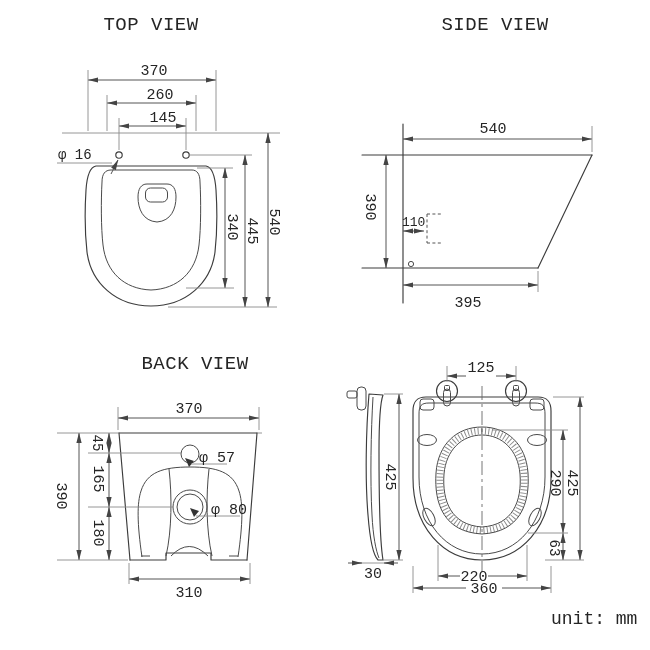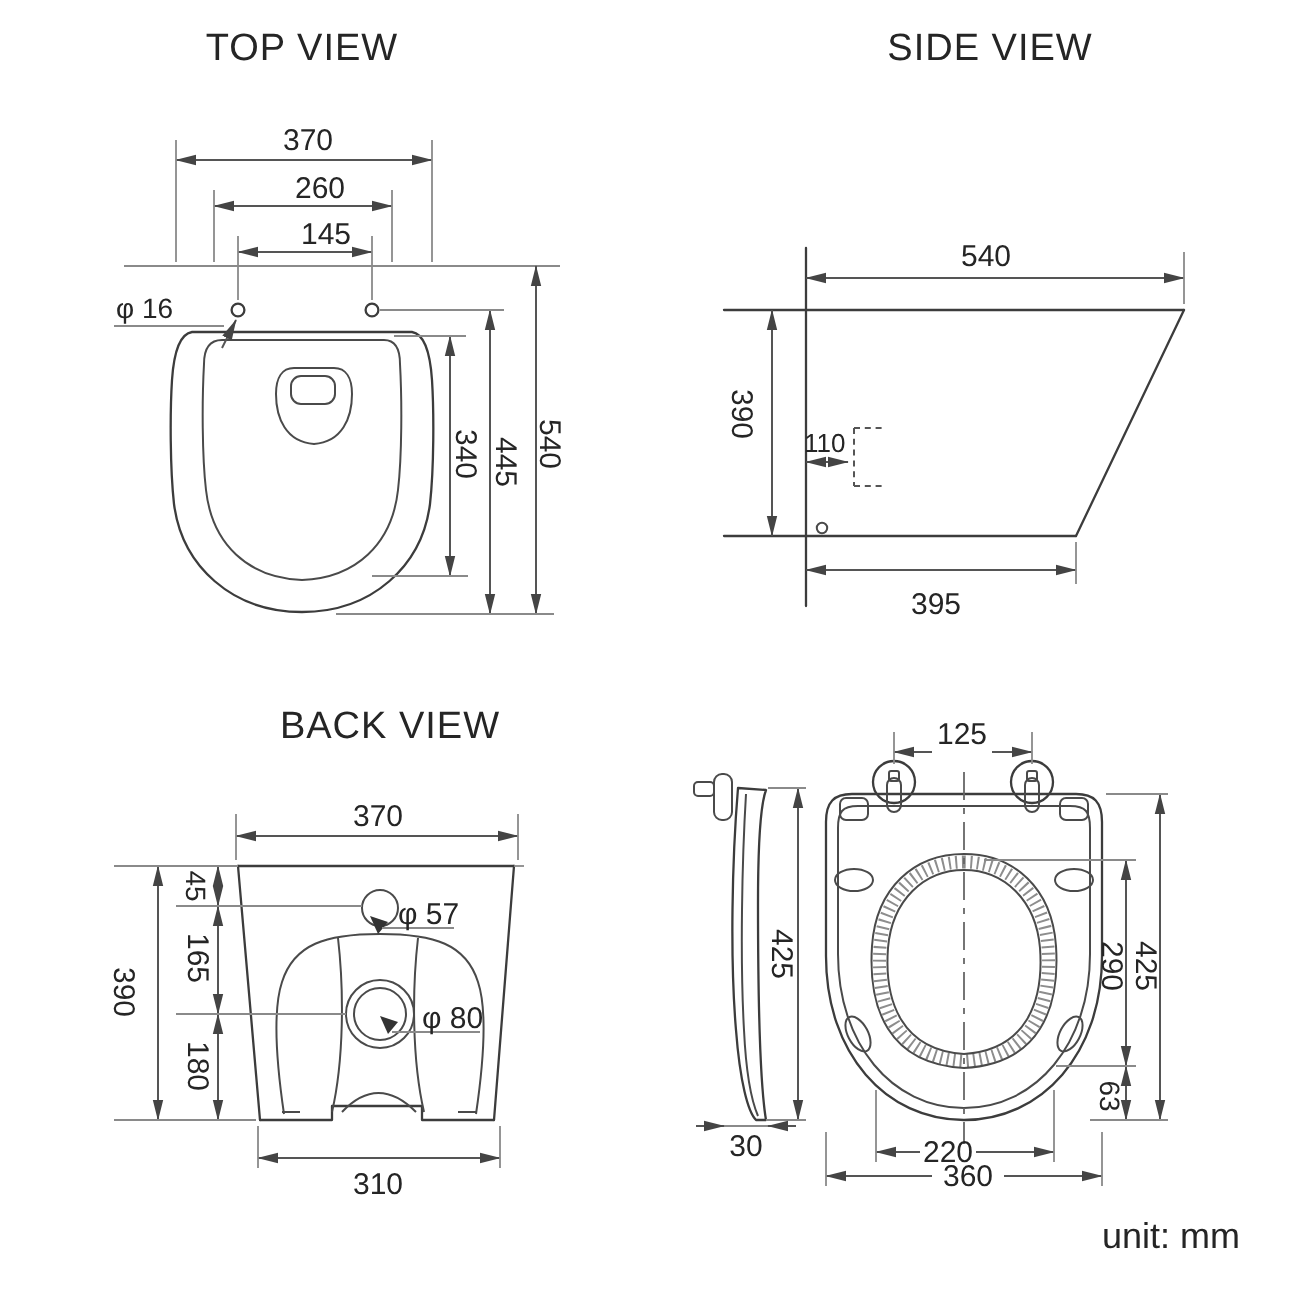--- a/index.html
+++ b/index.html
@@ -1,17 +1,17 @@
 <!DOCTYPE html>
 <html><head>
 <meta charset="utf-8">
 <style>
   html,body{margin:0;padding:0;background:#fff;}
   #stage{position:relative;width:650px;height:650px;background:#ffffff;overflow:hidden;
-         font-family:Liberation Sans, sans-serif;}
+         font-family:Liberation Mono, monospace;}
   svg{display:block}
   .obj{stroke:#3c3c3c;stroke-width:1.15;fill:none;stroke-linecap:round;stroke-linejoin:round;}
   .obj2{stroke:#4a4a4a;stroke-width:1;fill:none;}
   .dim{stroke:#555;stroke-width:1;fill:none;}
   .ext{stroke:#8a8a8a;stroke-width:0.9;fill:none;}
   .dsh{stroke:#555;stroke-width:1;fill:none;stroke-dasharray:3 2.4;}
   .cline{stroke:#666;stroke-width:0.9;fill:none;stroke-dasharray:14 4 3 4;}
   .hatch{stroke:#8d8d8d;stroke-width:6.5;fill:none;stroke-dasharray:1 2.3;}
   .ldr{fill:#333;stroke:none;}
   text{fill:#252525;}

